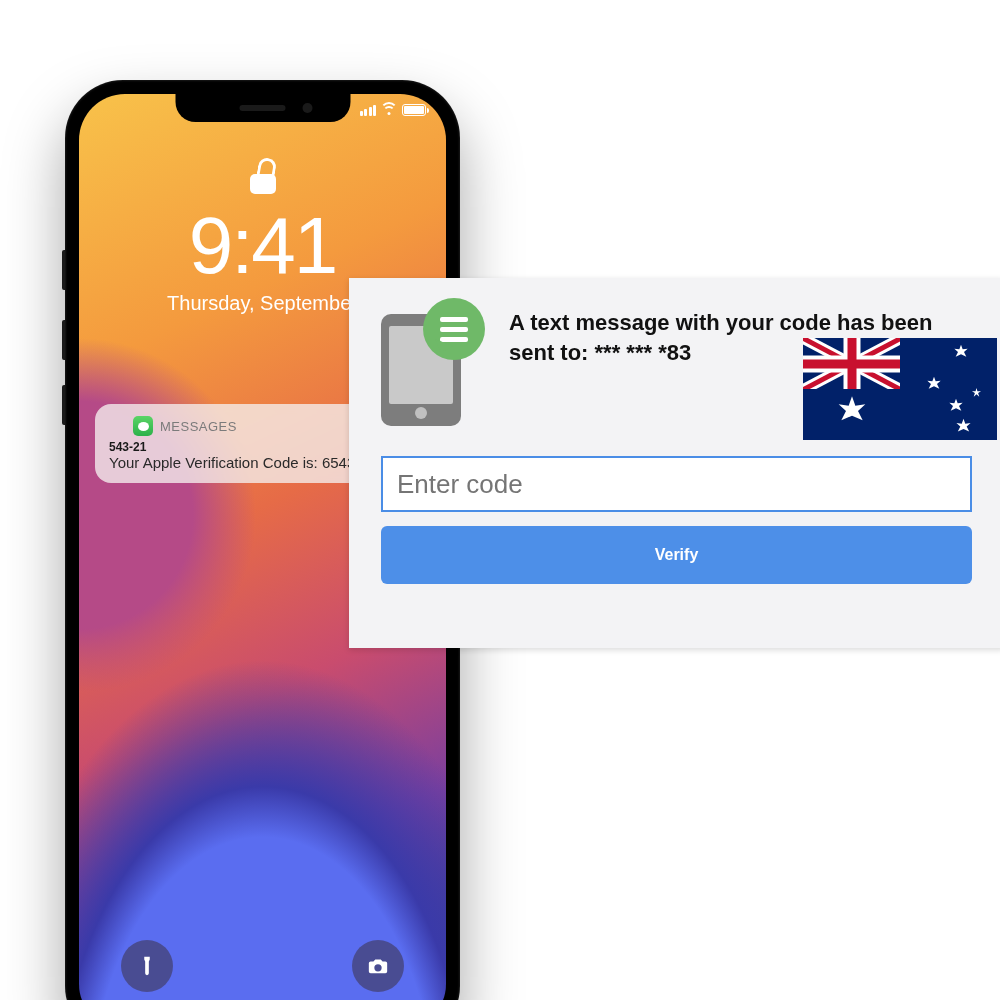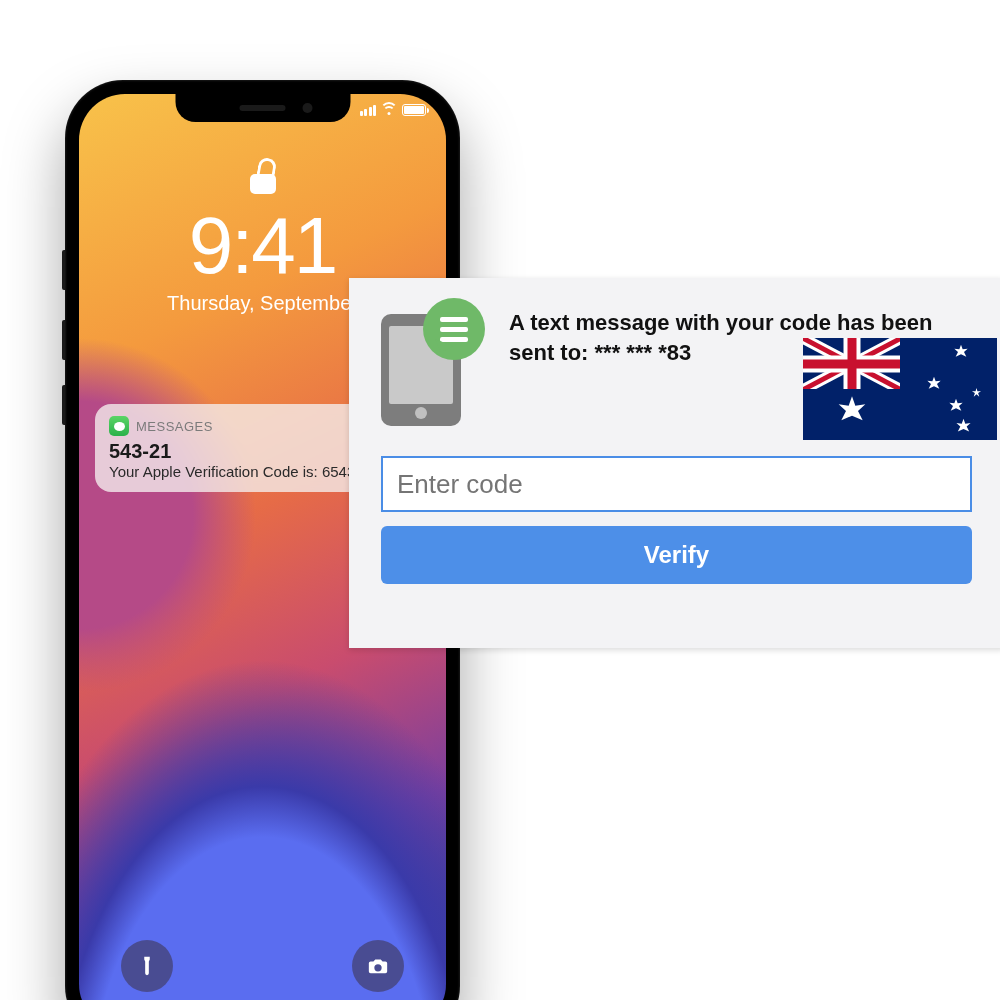--- a/index.html
+++ b/index.html
@@ -55,25 +55,25 @@
   .padlock .shackle{width:18px;height:18px;border:3px solid #fff;border-bottom:none;border-radius:10px 10px 0 0;position:absolute;left:8px;top:-6px;transform:rotate(10deg);}
   .padlock .body{width:26px;height:20px;background:#fff;border-radius:5px;position:absolute;bottom:0;}
   .time{font-size:80px;font-weight:300;letter-spacing:-2px;line-height:1;}
   .date{font-size:20px;margin-top:6px;font-weight:400;}
 
   .notif{
     position:absolute;top:310px;left:16px;right:16px;
     background:rgba(245,240,238,.78);border-radius:16px;padding:12px 14px;
     backdrop-filter:blur(4px);
   }
-  .notif-head{display:flex;align-items:center;gap:7px;margin-bottom:4px;}
+  .notif-head{display:flex;align-items:center;gap:7px;margin-bottom:4px;margin-left:24px;}
   .msg-icon{width:20px;height:20px;background:linear-gradient(#5bd466,#2bb14a);border-radius:5px;display:flex;align-items:center;justify-content:center;}
   .msg-icon::before{content:"";width:11px;height:9px;background:#fff;border-radius:50%;}
   .notif-app{font-size:13px;color:#7b7b7b;letter-spacing:.5px;}
-  .notif-title{font-size:20px;font-weight:600;color:#1a1a1a;}
+  .notif-title{font-size:12px;font-weight:600;color:#1a1a1a;}
   .notif-body{font-size:15px;color:#2a2a2a;white-space:nowrap;overflow:hidden;}
 
   .dock{position:absolute;bottom:38px;left:0;right:0;display:flex;justify-content:space-between;padding:0 42px;}
   .dock-btn{width:52px;height:52px;border-radius:50%;background:rgba(60,50,70,.55);display:flex;align-items:center;justify-content:center;}
   .dock-btn svg{width:22px;height:22px;fill:#fff;}
 
   .home-ind{position:absolute;bottom:10px;left:50%;transform:translateX(-50%);width:140px;height:5px;border-radius:3px;background:rgba(255,255,255,.85);}
 
   
   .panel{
@@ -91,21 +91,21 @@
   .bubble span{width:28px;height:5px;background:#fff;border-radius:2px;}
   .panel-msg{font-size:22px;font-weight:700;color:#111;line-height:1.35;flex:1;padding-top:2px;}
 
   .code-input{
     width:100%;height:56px;margin-top:30px;background:#fff;
     border:2px solid #4a8de6;font-size:26px;color:#9a9a9a;
     padding:0 14px;font-family:inherit;outline:none;
   }
   .verify-btn{
     width:100%;height:58px;margin-top:14px;background:#4d8fe8;
-    border:none;border-radius:6px;color:#fff;font-size:24px;font-weight:600;
+    border:none;border-radius:6px;color:#fff;font-size:16px;font-weight:600;
     cursor:pointer;
   }
 
   
   .flag{position:absolute;left:803px;top:338px;width:194px;height:102px;background:#012169;overflow:hidden;}
   
   .canton{position:absolute;left:0;top:0;width:97px;height:51px;background:#012169;overflow:hidden;}
   .d{position:absolute;background:#fff;}
   .d.w1{width:200%;height:11px;top:50%;left:-50%;transform:translateY(-50%) rotate(27.7deg);}
   .d.w2{width:200%;height:11px;top:50%;left:-50%;transform:translateY(-50%) rotate(-27.7deg);}

